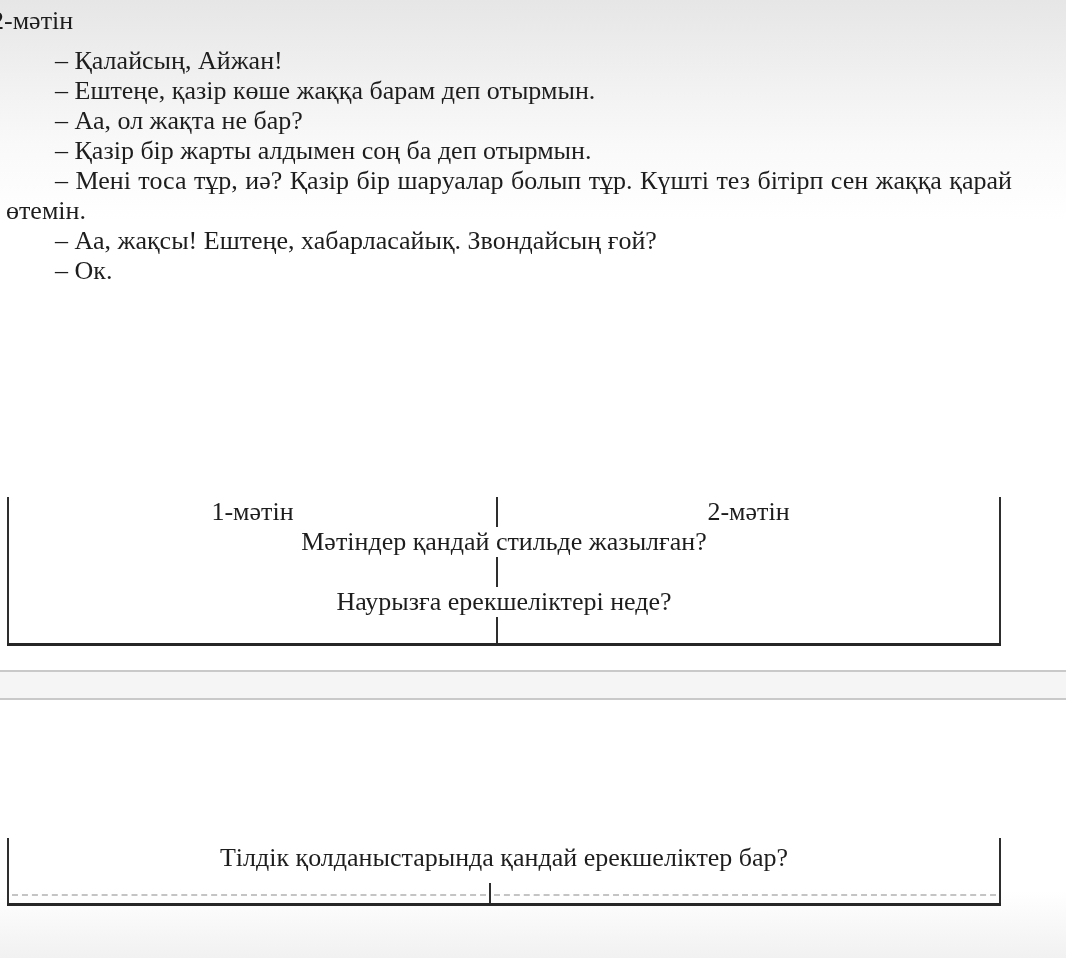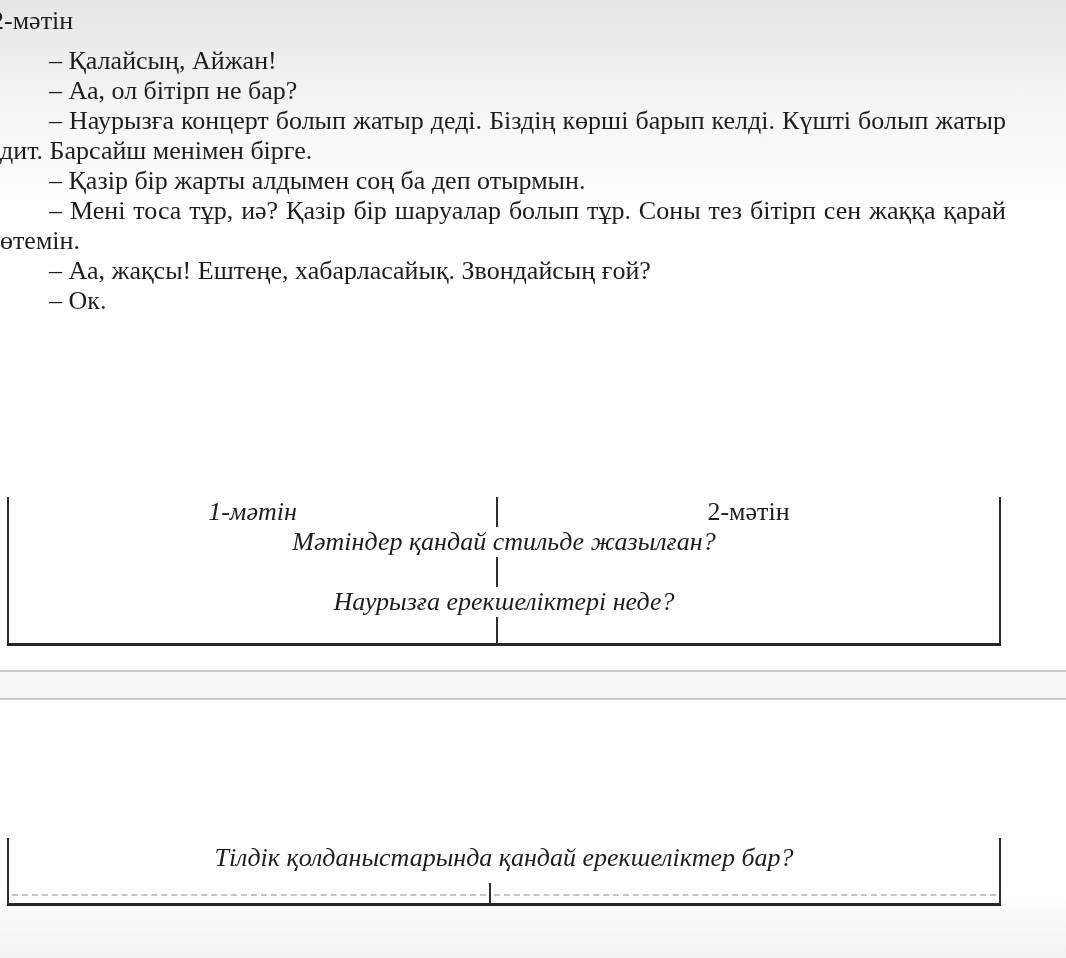--- a/index.html
+++ b/index.html
@@ -8,31 +8,31 @@
     background:linear-gradient(180deg,#e6e6e6 0%,#efefef 7%,#f9f9f9 15%,#ffffff 23%,#ffffff 93%,#f1f1f1 100%);
     font-family:"Liberation Serif","DejaVu Serif",serif;
     color:#1d1d1d;
     -webkit-font-smoothing:antialiased;
   }
   .heading{
     position:absolute;top:6px;left:-9px;
     font-size:26px;line-height:30px;white-space:nowrap;
   }
   .dialogue{
-    position:absolute;top:46px;left:0;width:1006px;
+    position:absolute;top:46px;left:6px;width:1006px;
     font-size:26px;line-height:30px;
   }
   .dialogue p{margin:0;text-indent:49px;text-align:justify;}
   table.doc-table{
     position:absolute;left:7px;width:994px;
     border-collapse:collapse;table-layout:fixed;
     font-size:26px;color:#1d1d1d;
   }
   table.doc-table td{padding:0;text-align:center;vertical-align:top;line-height:30px;overflow:hidden;}
-  .bl{border-left:2px solid #2e2e2e;font-style:italic;}
+  .bl{border-left:2px solid #2e2e2e;}
   .br{border-right:2px solid #2e2e2e;}
   .bm{border-left:2px solid #2e2e2e;}
   table.cmp{top:497px;border-bottom:3px solid #262626;}
   table.cmp .r-head td{height:30px;}
   table.cmp .r-q td{height:30px;}
   table.cmp .r-empty td{height:30px;}
   table.cmp .r-empty-last td{height:26px;}
   table.lang{top:838px;border-bottom:3px solid #262626;}
   table.lang .r-q td{height:40px;padding-top:5px;}
   table.lang .r-empty td{height:20px;}
@@ -43,24 +43,24 @@
     border-top:2px solid #c9c9c9;border-bottom:2px solid #c9c9c9;
   }
 </style>
 </head>
 <body>
 
 <div class="heading">2-мәтін</div>
 
 <div class="dialogue">
   <p>– Қалайсың, Айжан!</p>
-  <p>– Аа, ол бітірп не бар?</p>
-  <p>– Наурызға концерт болып жатыр деді. Біздің көрші барып келді. Күшті болып жатыр дит. Барсайш менімен бірге.</p>
+  <p>– Ештеңе, қазір көше жаққа барам деп отырмын.</p>
+  <p>– Аа, ол жақта не бар?</p>
   <p>– Қазір бір жарты алдымен соң ба деп отырмын.</p>
-  <p>– Мені тоса тұр, иә? Қазір бір шаруалар болып тұр. Соны тез бітірп сен жаққа қарай өтемін.</p>
+  <p>– Мені тоса тұр, иә? Қазір бір шаруалар болып тұр. Күшті тез бітірп сен жаққа қарай өтемін.</p>
   <p>– Аа, жақсы! Ештеңе, хабарласайық. Звондайсың ғой?</p>
   <p>– Ок.</p>
 </div>
 
 <table class="doc-table cmp">
   <colgroup>
       <col style="width:49.3%">
       <col style="width:50.7%">
     </colgroup>
   <tbody>

